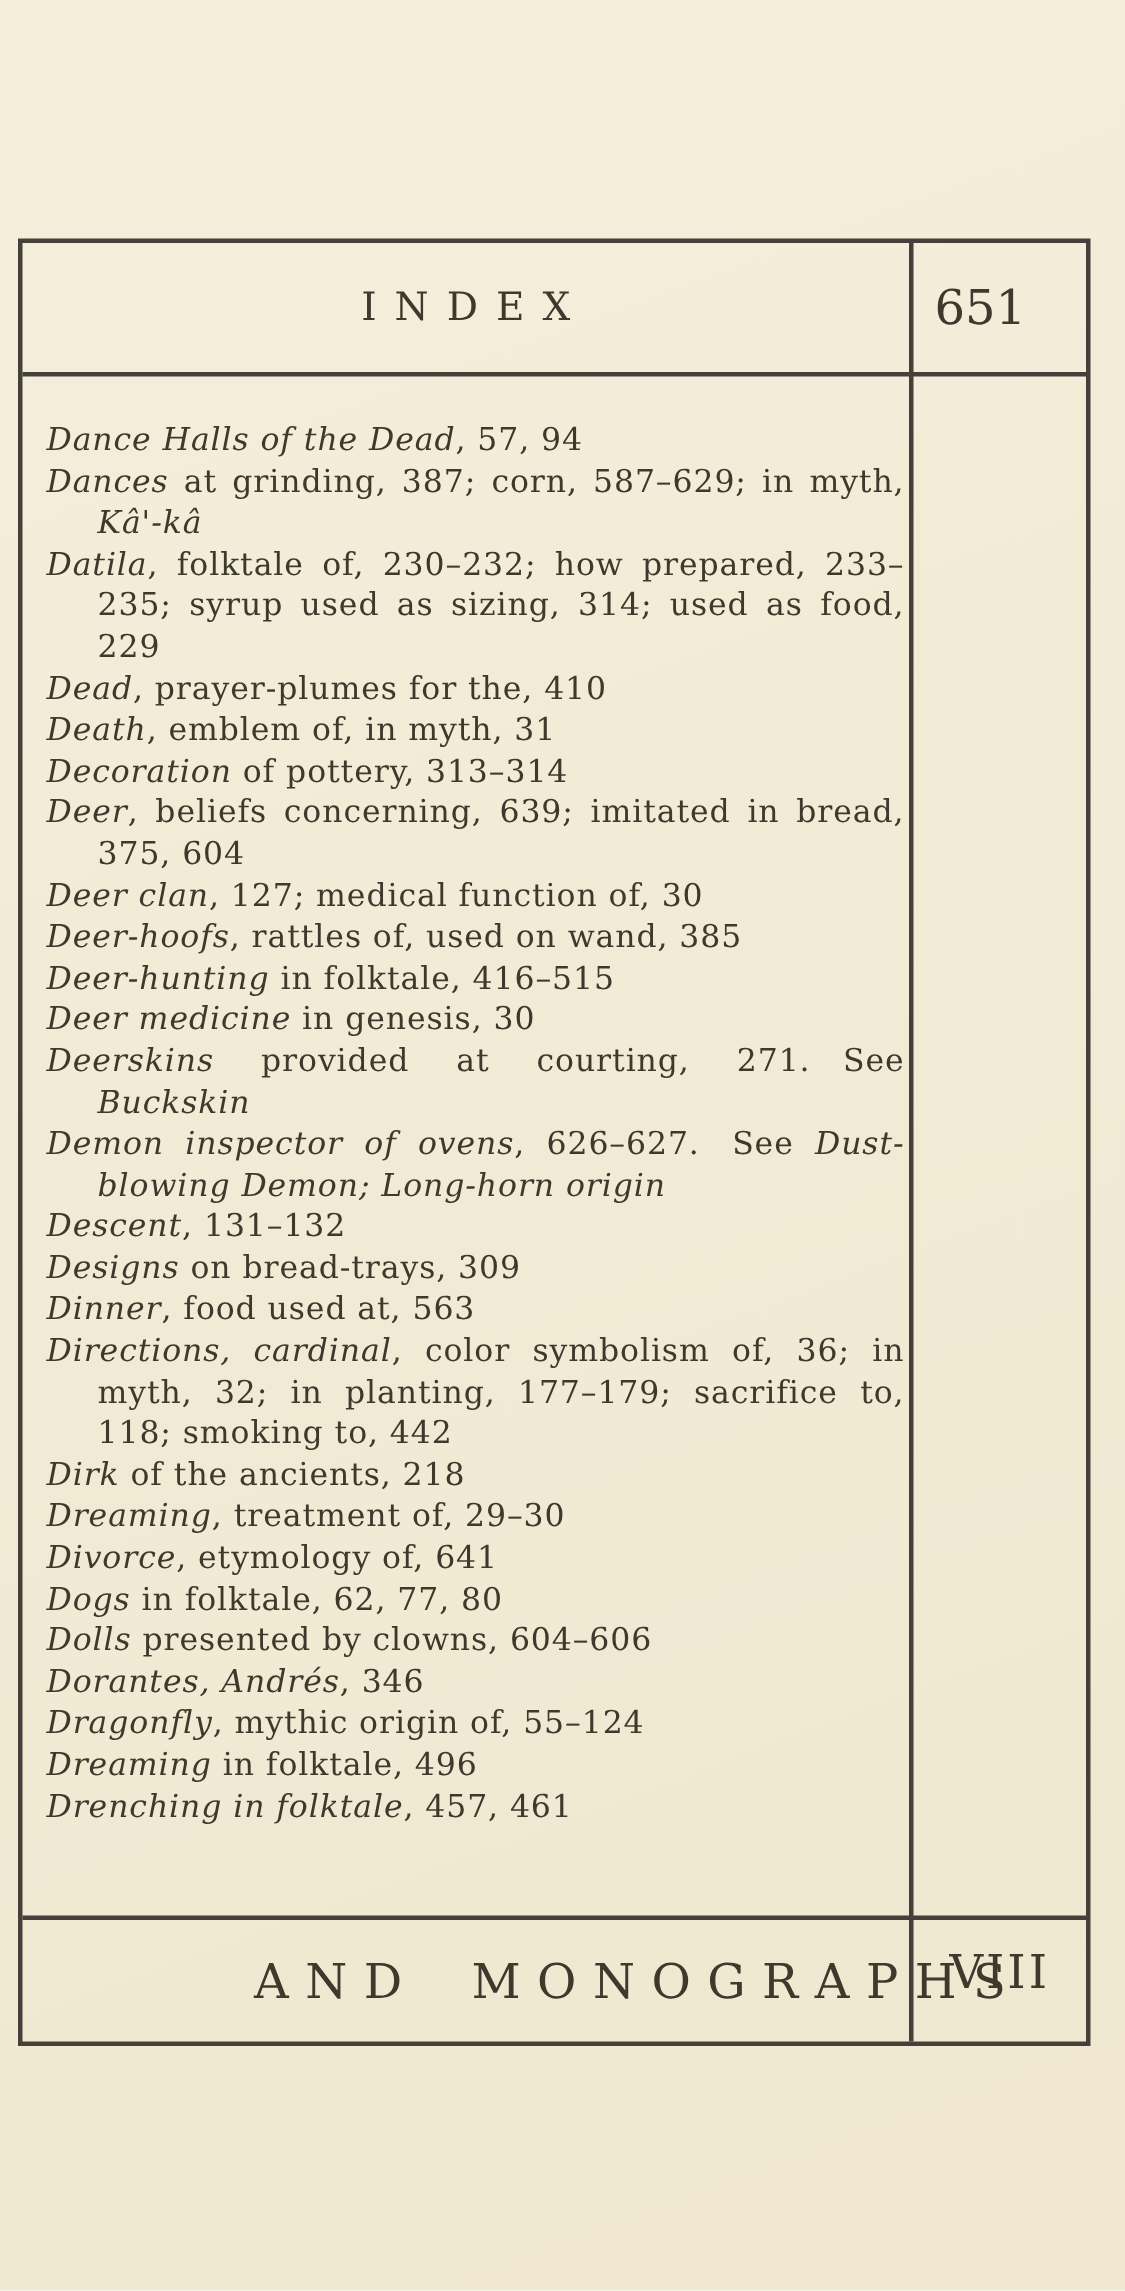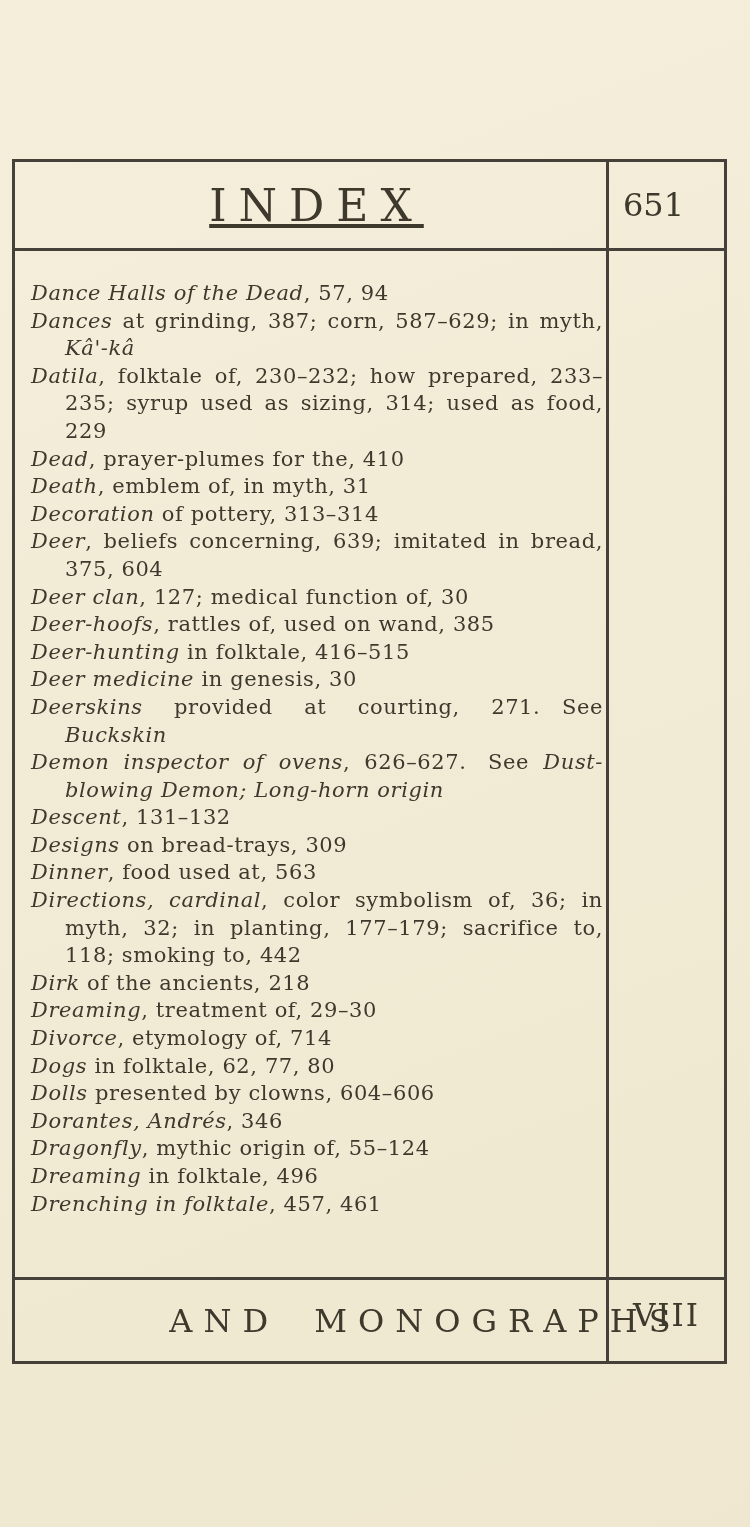--- a/index.html
+++ b/index.html
@@ -47,24 +47,23 @@
     position: absolute;
     top: 0;
     left: 0;
     width: 591px;
     height: 86px;
     display: flex;
     align-items: center;
     justify-content: center;
   }
   .header-title-cell span {
-    font-size: 44px;
+    font-size: 26px;
     letter-spacing: 12px;
     padding-left: 12px; 
-    text-decoration: underline;
   }
   .header-page-cell {
     position: absolute;
     top: 0;
     left: 568px;
     right: 0;
     height: 86px;
     display: flex;
     align-items: center;
     justify-content: center;
@@ -154,21 +153,21 @@
       <div class="line j"><span class="it">Demon inspector of ovens</span><span>, 626–627. See </span><span class="it">Dust-</span></div>
       <div class="line ind"><span class="it">blowing Demon; Long-horn origin</span></div>
       <div class="line"><span class="it">Descent</span><span>, 131–132</span></div>
       <div class="line"><span class="it">Designs</span><span> on bread-trays, 309</span></div>
       <div class="line"><span class="it">Dinner</span><span>, food used at, 563</span></div>
       <div class="line j"><span class="it">Directions, cardinal</span><span>, color symbolism of, 36; in</span></div>
       <div class="line j ind"><span>myth, 32; in planting, 177–179; sacrifice to,</span></div>
       <div class="line ind"><span>118; smoking to, 442</span></div>
       <div class="line"><span class="it">Dirk</span><span> of the ancients, 218</span></div>
       <div class="line"><span class="it">Dreaming</span><span>, treatment of, 29–30</span></div>
-      <div class="line"><span class="it">Divorce</span><span>, etymology of, 714</span></div>
+      <div class="line"><span class="it">Divorce</span><span>, etymology of, 641</span></div>
       <div class="line"><span class="it">Dogs</span><span> in folktale, 62, 77, 80</span></div>
       <div class="line"><span class="it">Dolls</span><span> presented by clowns, 604–606</span></div>
       <div class="line"><span class="it">Dorantes, Andrés</span><span>, 346</span></div>
       <div class="line"><span class="it">Dragonfly</span><span>, mythic origin of, 55–124</span></div>
       <div class="line"><span class="it">Dreaming</span><span> in folktale, 496</span></div>
       <div class="line"><span class="it">Drenching in folktale</span><span>, 457, 461</span></div>
     </div>
 
   <div class="divider"></div>
 

